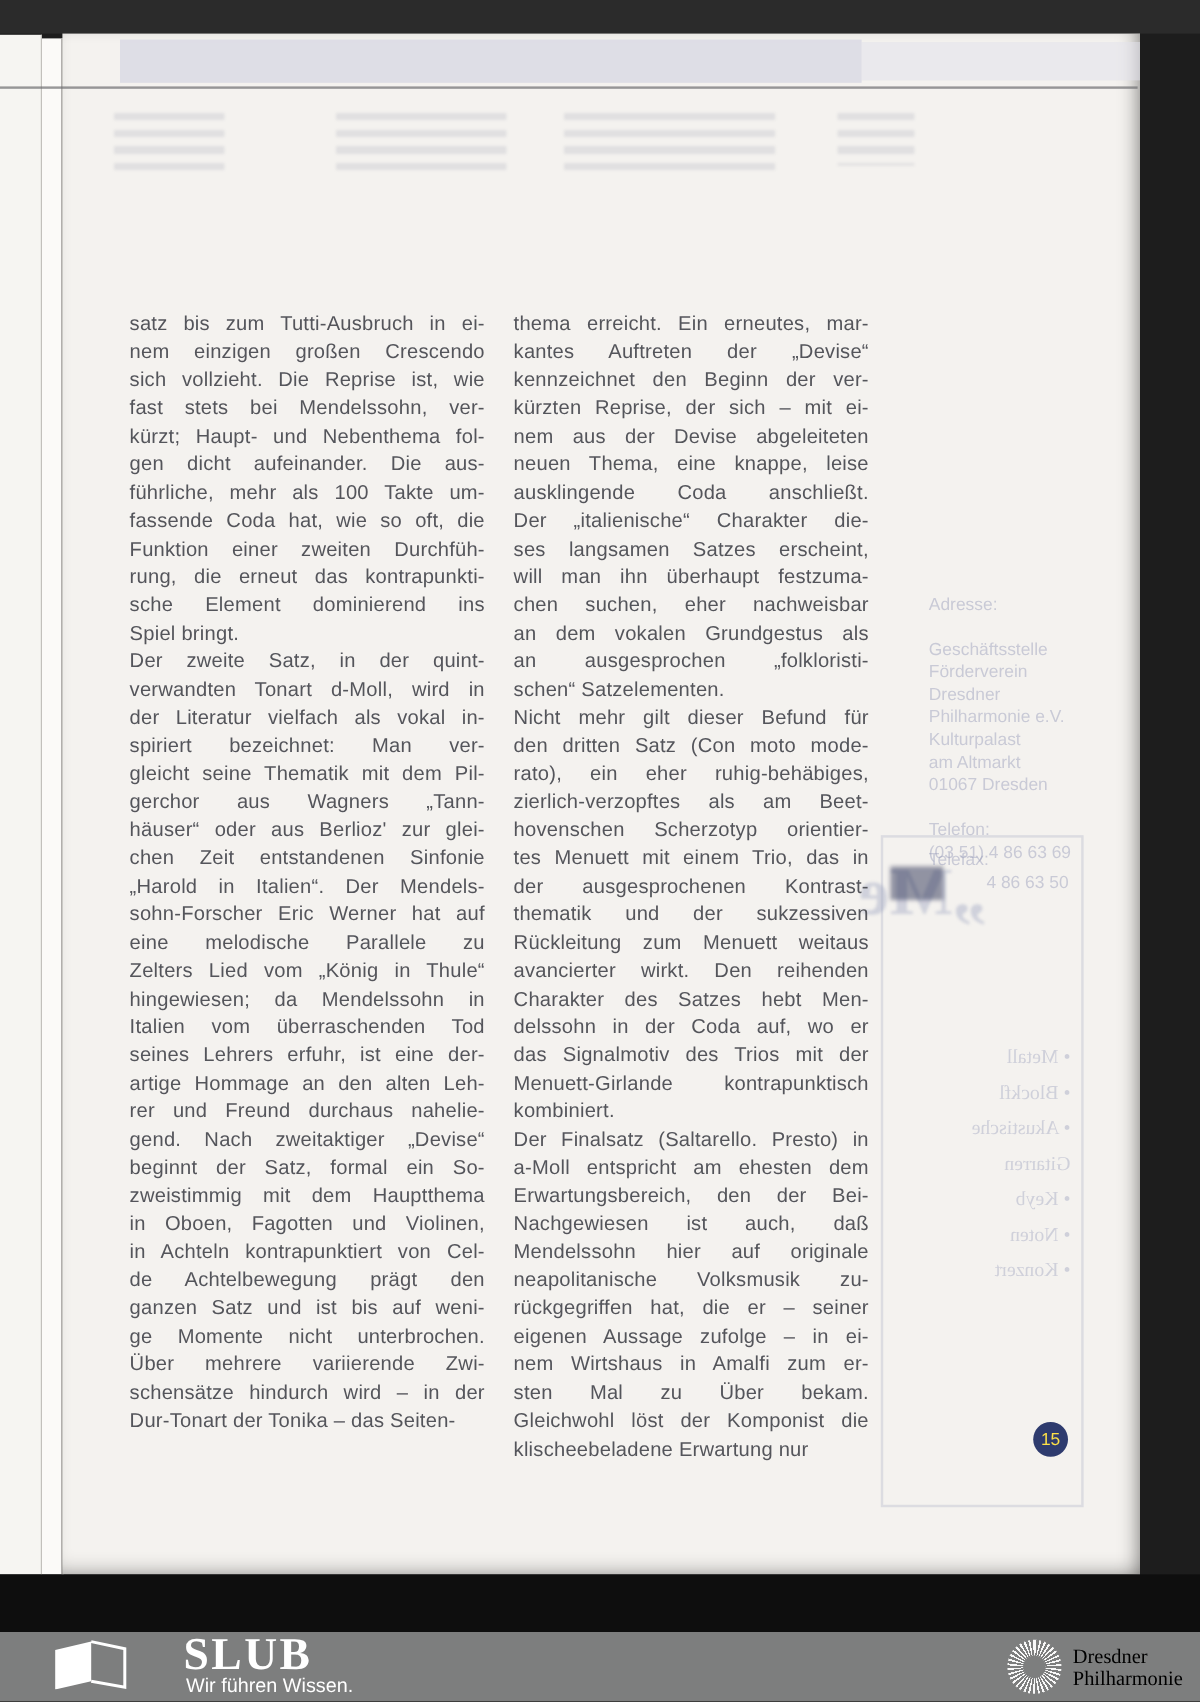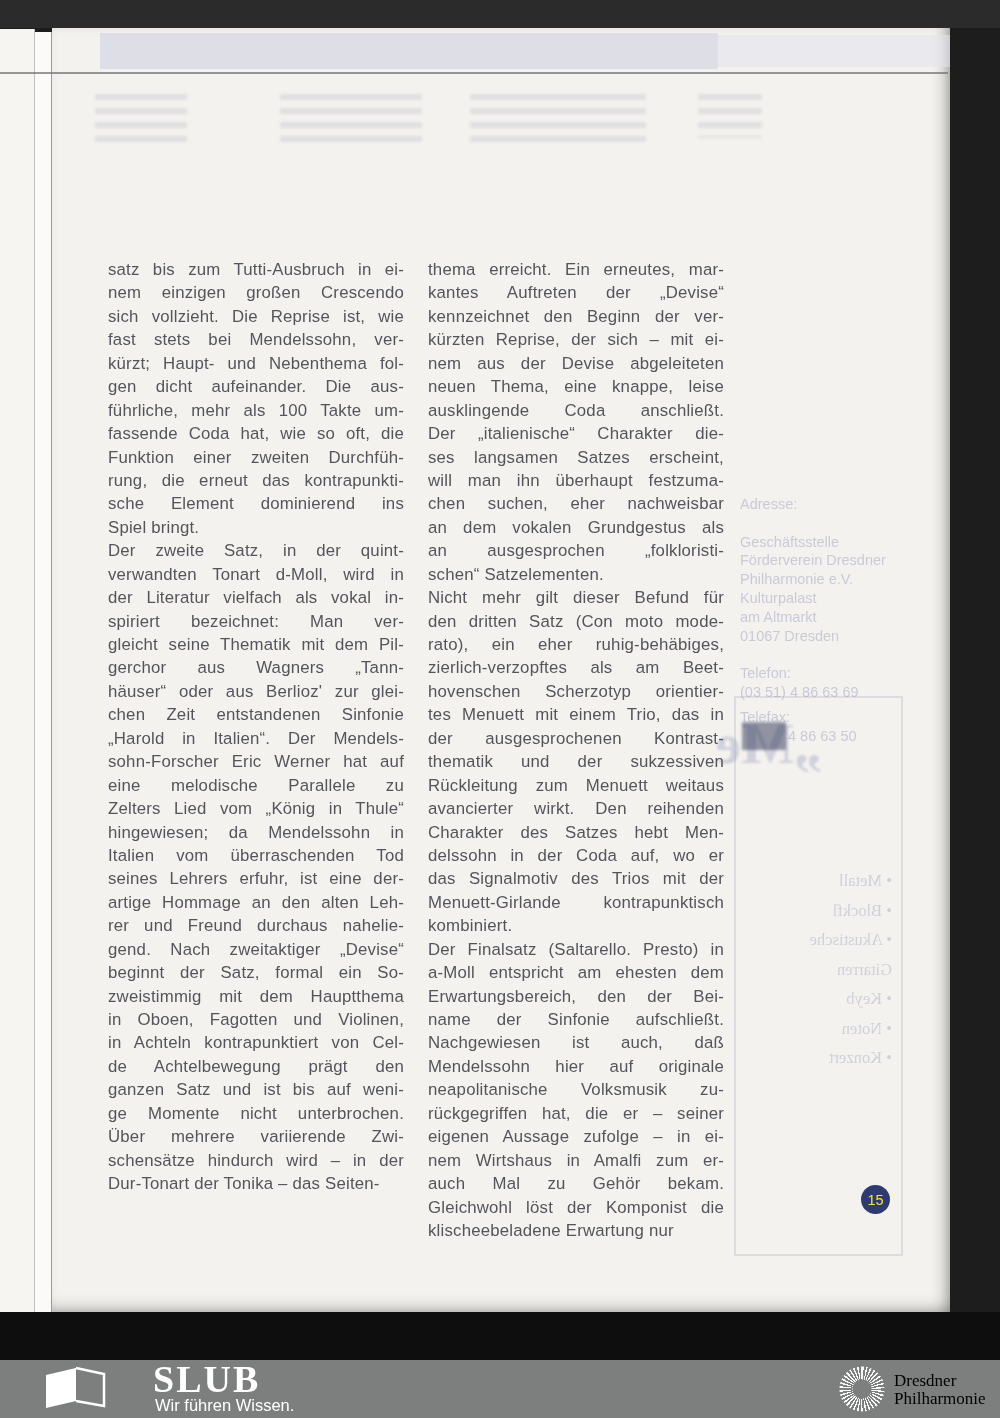--- a/index.html
+++ b/index.html
@@ -22,21 +22,21 @@
   .s4{left:646px;top:66px;width:64px;height:44px;}
   .col{top:230px;width:296px;color:#54555b;font-size:16.8px;line-height:23.45px;letter-spacing:.2px;}
   #col-left{left:56px;}
   #col-right{left:376px;}
   .tline{text-align:justify;text-align-last:justify;height:23.45px;white-space:normal;}
   .tline.pend{text-align-last:left;}
   .bleed{color:rgba(148,154,184,.45);font-size:14.5px;line-height:18.8px;}
   #address{left:688px;top:467px;width:175px;}
   #faxblock{left:688px;top:680px;width:175px;}
   #faxblock div:nth-child(2){padding-left:48px;}
-  .bleed-line{min-height:18.8px;}
+  .bleed-line{min-height:18.8px;margin-left:34px;}
   .fax-smudge{left:690px;top:694px;width:44px;height:28px;background:rgba(45,52,86,.5);filter:blur(1.8px);}
   .ad-frame{left:682px;top:668px;width:165px;height:556px;border:2px solid rgba(195,198,212,.5);}
   #adlist{left:700px;top:838px;width:140px;transform:scaleX(-1);color:rgba(152,158,188,.4);
           font-family:"Liberation Serif",serif;font-size:16.5px;line-height:29.5px;filter:blur(.6px);}
   .ad-item{min-height:29.5px;}
   .ghost-headline{left:664px;top:684px;font-family:"Liberation Serif",serif;font-weight:bold;
           font-size:56px;color:rgba(158,164,192,.42);transform:scaleX(-1);filter:blur(1.2px);}
   .badge{left:809px;top:1157px;width:29px;height:29px;border-radius:50%;background:#2e3b6e;
          color:#fde047;display:flex;align-items:center;justify-content:center;font-size:14.5px;}
   .blackgap{left:0;top:1312px;width:1000px;height:48px;background:#0e0e0e;}
@@ -166,28 +166,27 @@
         <div class="tline">Rückleitung zum Menuett weitaus</div>
         <div class="tline">avancierter wirkt. Den reihenden</div>
         <div class="tline">Charakter des Satzes hebt Men-</div>
         <div class="tline">delssohn in der Coda auf, wo er</div>
         <div class="tline">das Signalmotiv des Trios mit der</div>
         <div class="tline">Menuett-Girlande kontrapunktisch</div>
         <div class="tline pend">kombiniert.</div>
         <div class="tline">Der Finalsatz (Saltarello. Presto) in</div>
         <div class="tline">a-Moll entspricht am ehesten dem</div>
         <div class="tline">Erwartungsbereich, den der Bei-</div>
-        <div class="tline">name der Sinfonie aufschließt.</div>
         <div class="tline">Nachgewiesen ist auch, daß</div>
         <div class="tline">Mendelssohn hier auf originale</div>
         <div class="tline">neapolitanische Volksmusik zu-</div>
         <div class="tline">rückgegriffen hat, die er – seiner</div>
         <div class="tline">eigenen Aussage zufolge – in ei-</div>
         <div class="tline">nem Wirtshaus in Amalfi zum er-</div>
-        <div class="tline">auch Mal zu Gehör bekam.</div>
+        <div class="tline">sten Mal zu Über bekam.</div>
         <div class="tline">Gleichwohl löst der Komponist die</div>
         <div class="tline pend">klischeebeladene Erwartung nur</div>
       </div>
 
     <div class="abs badge">
       <span>15</span>
     </div>
   </div>
 
   <div class="abs rule"></div>

